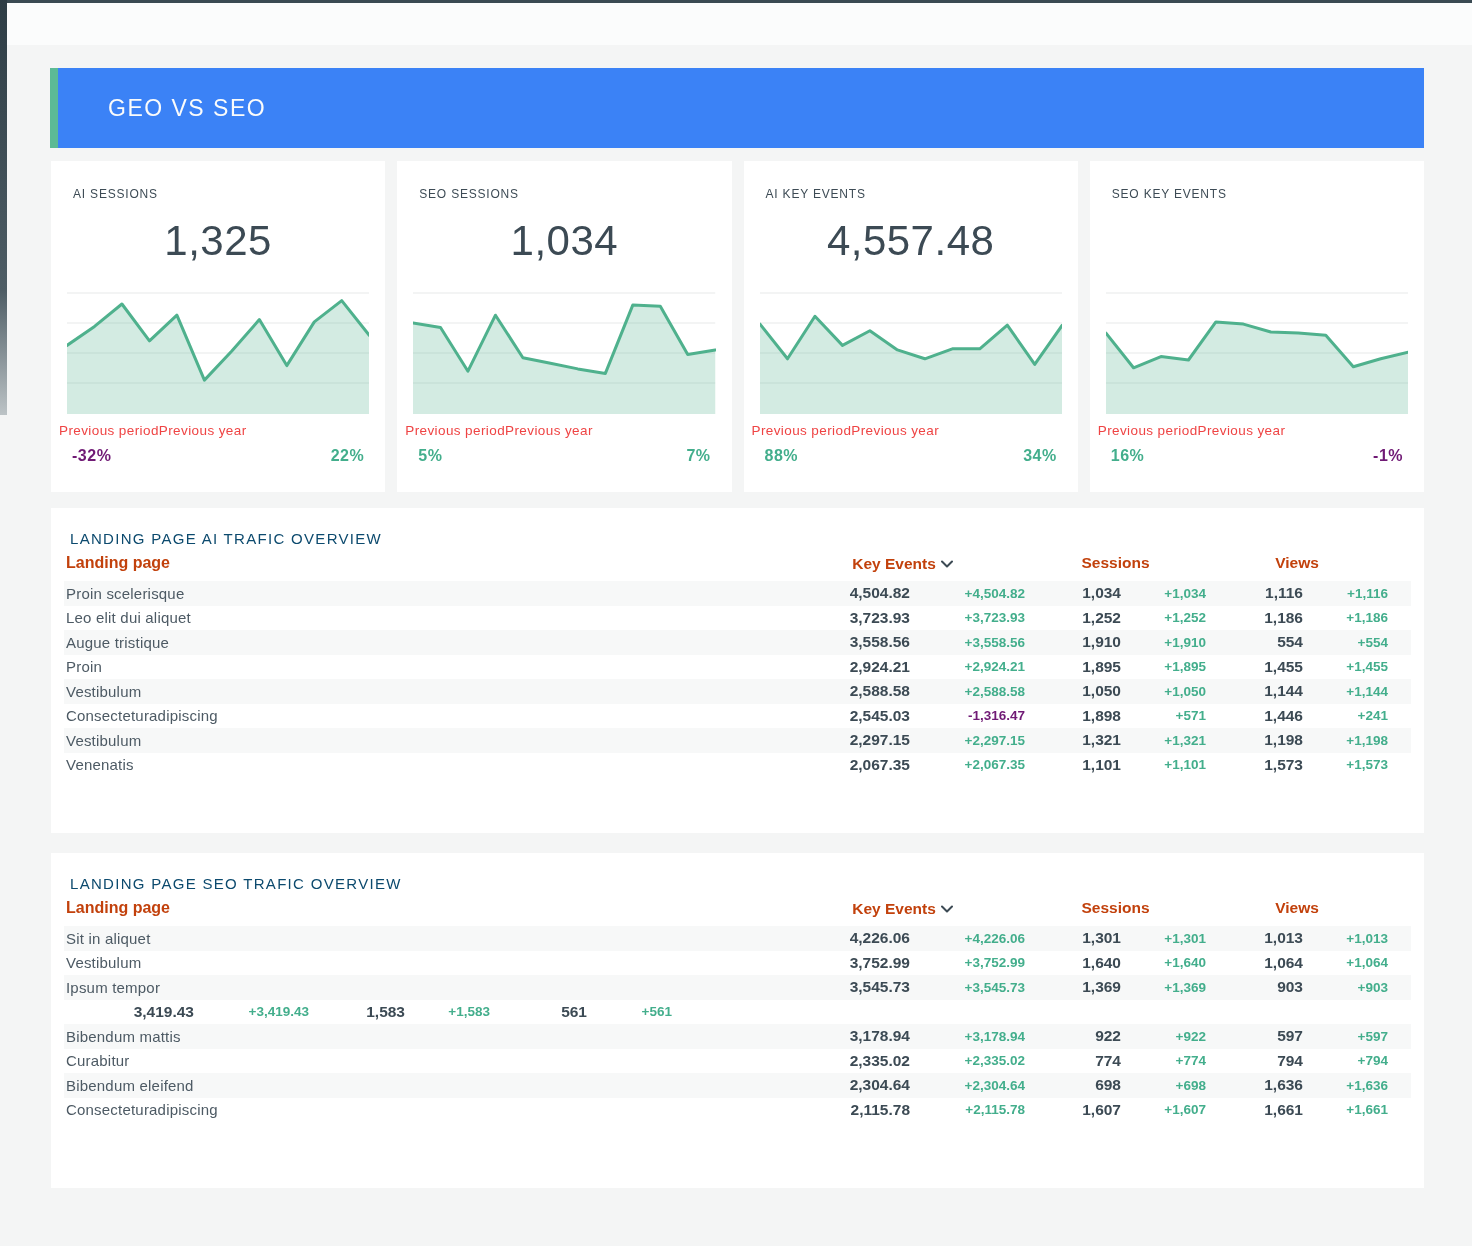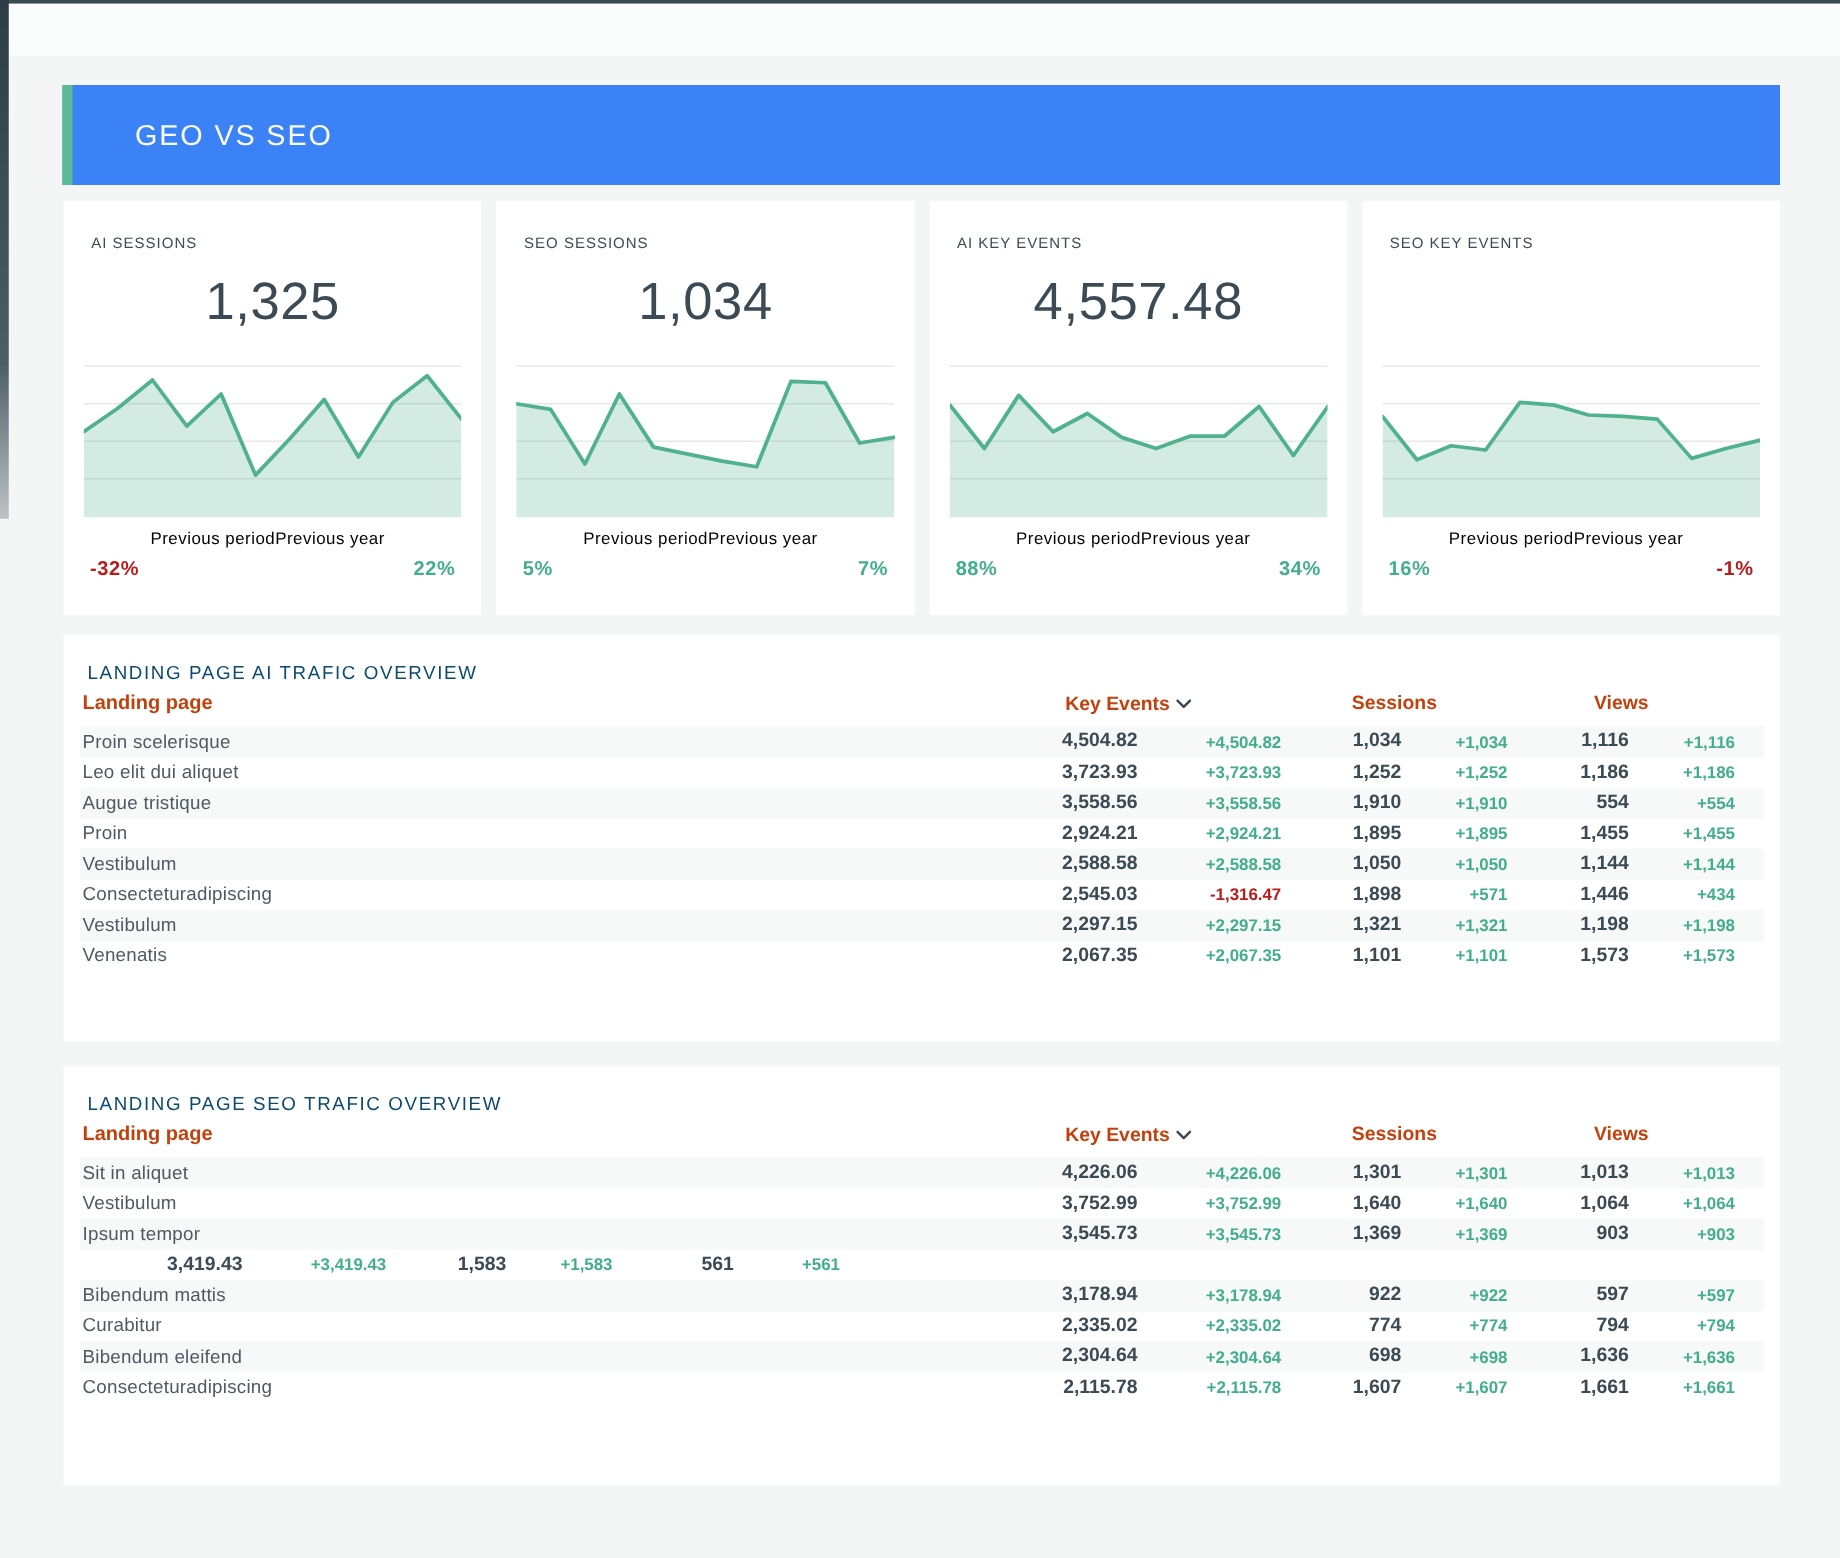--- a/index.html
+++ b/index.html
@@ -21,25 +21,25 @@
   .header-title  { color:#FAFBFB; font-size:23px; letter-spacing:1.5px; margin-left:58px; }
 
   
   .cards { position:absolute; left:51px; top:161px; width:1373px; display:flex; gap:12px; }
   .card  { flex:1; height:331px; background:#FFFFFF; position:relative; }
   .card-title { padding:26px 0 0 22px; font-size:12px; letter-spacing:0.8px; color:#3D4B55; }
   .card-value { text-align:center; margin-top:16px; font-size:42px; color:#3C4A54; letter-spacing:0.5px; }
   .card-chart { position:absolute; left:16px; right:16px; top:130px; height:123px; }
   .card-chart svg { display:block; width:100%; height:100%; }
   .card-labels { position:absolute; left:8px; right:16px; top:262px; display:flex;
-                 justify-content:center; font-size:13.5px; color:#000000; letter-spacing:0.4px; }
+                 justify-content:flex-start; font-size:13.5px; color:#ef4444; letter-spacing:0.4px; }
   .card-pcts { position:absolute; left:21px; right:21px; top:286px; display:flex;
                justify-content:space-between; font-size:16px; font-weight:bold; letter-spacing:0.5px; }
   .up   { color:#43AE8C; }
-  .down { color:#b91c1c; }
+  .down { color:#701a75; }
 
   
   .panel { position:absolute; left:51px; width:1373px; background:#FFFFFF; }
   .panel1 { top:508px; height:325px; }
   .panel2 { top:853px; height:335px; }
   .panel-title { padding:22px 0 0 19px; font-size:15px; letter-spacing:1.3px; color:#0c4a6e; }
   .thead { display:flex; align-items:flex-start; margin:7px 13px 0; height:27px;
            padding-right:23px; font-weight:bold; color:#c2410c; }
   .th-name  { flex:1; font-size:16px; padding-left:2px; }
   .th-group { text-align:center; font-size:15.5px; }
@@ -218,21 +218,21 @@
         <div class="td-val w-vw-val">1,144</div>
         <div class="td-delta w-vw-delta up">+1,144</div>
       </div>
       <div class="trow">
         <div class="td-name">Consecteturadipiscing</div>
         <div class="td-val w-ke-val">2,545.03</div>
         <div class="td-delta w-ke-delta down">-1,316.47</div>
         <div class="td-val w-se-val">1,898</div>
         <div class="td-delta w-se-delta up">+571</div>
         <div class="td-val w-vw-val">1,446</div>
-        <div class="td-delta w-vw-delta up">+434</div>
+        <div class="td-delta w-vw-delta up">+241</div>
       </div>
       <div class="trow">
         <div class="td-name">Vestibulum</div>
         <div class="td-val w-ke-val">2,297.15</div>
         <div class="td-delta w-ke-delta up">+2,297.15</div>
         <div class="td-val w-se-val">1,321</div>
         <div class="td-delta w-se-delta up">+1,321</div>
         <div class="td-val w-vw-val">1,198</div>
         <div class="td-delta w-vw-delta up">+1,198</div>
       </div>

